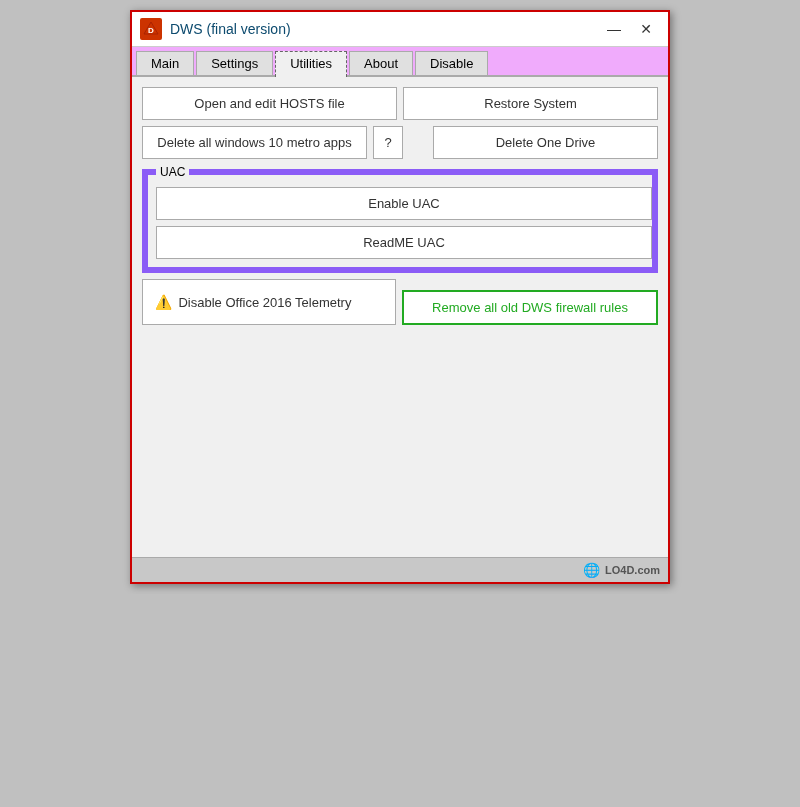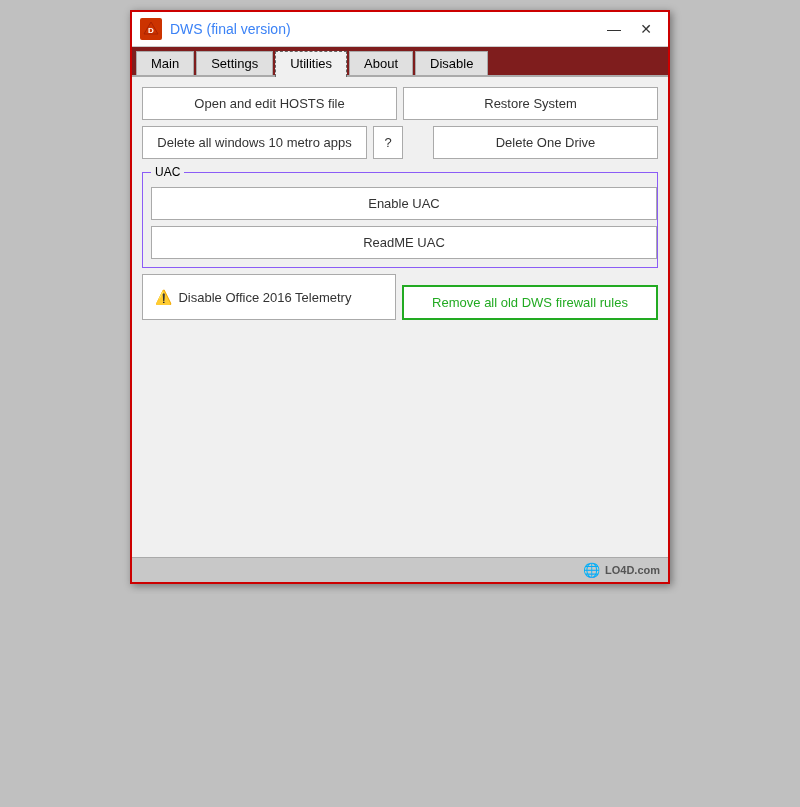--- a/index.html
+++ b/index.html
@@ -36,41 +36,41 @@
       align-items: center;
       justify-content: center;
       font-size: 12px;
       color: white;
       font-weight: bold;
     }
     .title-text {
       flex: 1;
       font-size: 14px;
       font-weight: normal;
-      color: #3b82f6;
+      color: #0c4a6e;
     }
     .title-controls {
       display: flex;
       gap: 4px;
     }
     .title-btn {
       width: 28px;
       height: 22px;
       background: none;
       border: none;
       cursor: pointer;
       font-size: 14px;
       color: #333;
       display: flex;
       align-items: center;
       justify-content: center;
     }
     .tab-bar {
       display: flex;
-      background: #7f1d1d;
+      background: #f0abfc;
       border-bottom: 2px solid #aaa;
       padding-top: 4px;
       padding-left: 4px;
     }
     .tab {
       padding: 4px 14px;
       border: 1px solid #aaa;
       border-bottom: none;
       background: #e0e0e0;
       cursor: pointer;
@@ -126,21 +126,21 @@
     }
     .warning-icon {
       font-size: 14px;
     }
     .section-group {
       display: flex;
       gap: 6px;
       margin-bottom: 6px;
     }
     fieldset {
-      border: 1px solid #8b5cf6;
+      border: 6px solid #8b5cf6;
       padding: 8px 0 8px 8px;
       margin: 0;
     }
     fieldset legend {
       padding: 0 4px;
       font-size: 12px;
     }
     .footer-bar {
       background: #c8c8c8;
       padding: 4px 8px;

